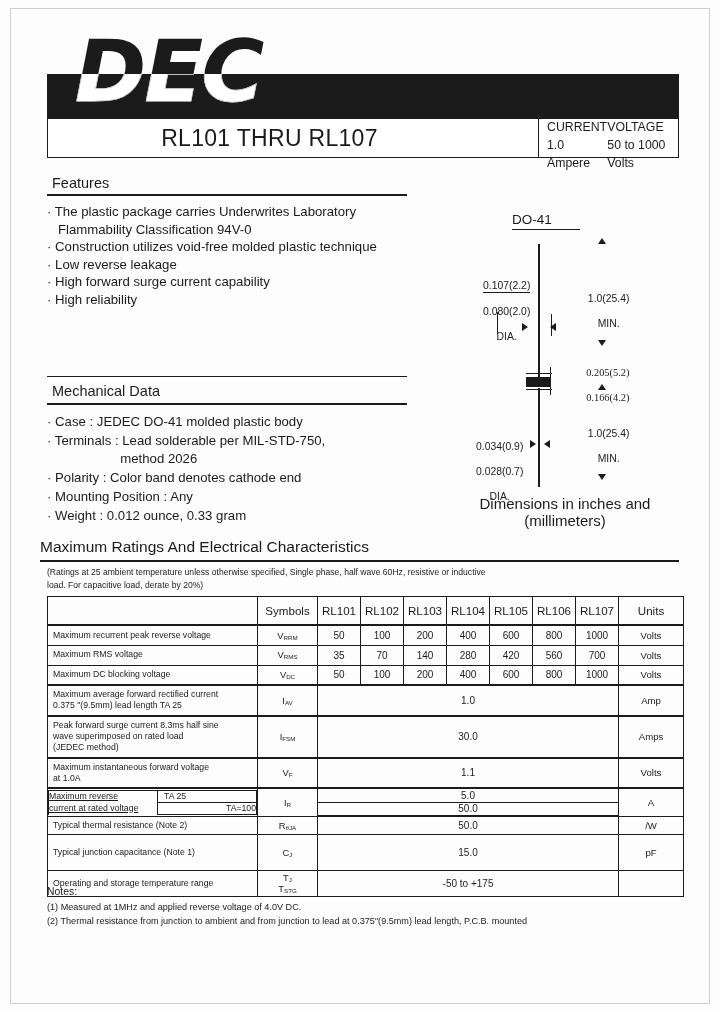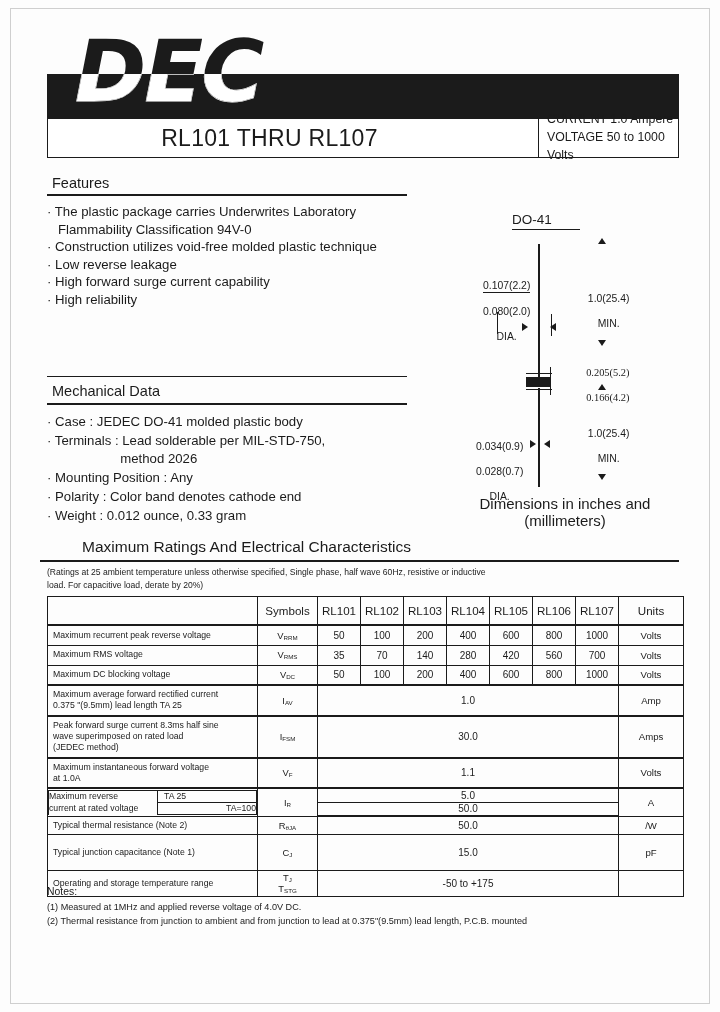--- a/index.html
+++ b/index.html
@@ -95,21 +95,21 @@
     align-items: center;
     justify-content: center;
     font-size: 23px;
     letter-spacing: 0.3px;
     color: #1b1b1b;
   }
   .title-right {
     flex: 1;
     border-left: 1.6px solid #1b1b1b;
     display: flex;
-    flex-direction: column;
+    flex-direction: row;
     justify-content: center;
     padding-left: 8px;
     font-size: 12.3px;
     line-height: 1.45;
     color: #1b1b1b;
   }
 
   
   .sec-heading {
     position: absolute;
@@ -304,22 +304,22 @@
     <div class="li">· High reliability</div>
   </div>
 
   <div class="rule" style="left:47px; top:376px; width:360px; height:1.3px;"></div>
   <div class="sec-heading" style="left:52px; top:383px;">Mechanical Data</div>
   <div class="rule" style="left:47px; top:403px; width:360px; height:1.6px;"></div>
   <div class="bullet-list" style="left:47px; top:413px; width:400px; line-height:1.42;">
     <div class="li">· Case : JEDEC DO-41 molded plastic body</div>
     <div class="li">· Terminals : Lead solderable per MIL-STD-750,</div>
     <div class="li">                    method 2026</div>
+    <div class="li">· Polarity : Color band denotes cathode end</div>
     <div class="li">· Mounting Position : Any</div>
-    <div class="li">· Polarity : Color band denotes cathode end</div>
     <div class="li">· Weight : 0.012 ounce, 0.33 gram</div>
   </div>
 
   <div class="diagram">
     <div class="do41-title">DO-41</div>
 
     <div class="lead" style="left:98px; top:32px; height:140px;"></div>
     <div class="lead" style="left:98px; top:176px; height:99px;"></div>
 
     <div class="body-bar" style="left:86px; top:165px; width:25px; height:10px;"></div>
@@ -360,21 +360,21 @@
       <span>0.034(0.9)</span><br>
       <span>0.028(0.7)</span><br>
       <span>DIA.</span>
     </div>
     <div class="arrow-r" style="left:90px; top:228px;"></div>
     <div class="arrow-l" style="left:104px; top:228px;"></div>
 
     <div class="dim-caption">Dimensions in inches and (millimeters)</div>
   </div>
 
-  <div class="sec-heading" style="left:40px; top:538px; font-size:15.5px;margin-left:42px;">Maximum Ratings And Electrical Characteristics</div>
+  <div class="sec-heading" style="left:40px; top:538px; font-size:15.5px;">Maximum Ratings And Electrical Characteristics</div>
   <div class="rule" style="left:40px; top:560px; width:639px; height:1.6px;"></div>
   <div class="ratings-note">
     <div>(Ratings at 25     ambient temperature unless otherwise specified, Single phase, half wave 60Hz, resistive or inductive</div>
     <div>load. For capacitive load, derate by 20%)</div>
   </div>
 
   <table class="specs">
     <colgroup>
       <col style="width:210px">
       <col style="width:60px">
@@ -469,21 +469,21 @@
         <td class="symcell"><span>V</span><sub>F</sub></td>
         <td class="valcell" colspan="7">1.1</td>
         <td class="unitcell">Volts</td>
       </tr>
 
       <tr style="height:14px;">
         <td class="param nopad" rowspan="2" style="vertical-align:middle;">
           <table class="subtab">
             <tbody>
                 <tr>
-              <td style="width:108px; border-bottom:none !important;" rowspan="2">
+              <td style="width:108px; border-bottom:none !important;text-decoration:underline;" rowspan="2">
                 <div>Maximum reverse</div>
                 <div>current at rated voltage</div>
               </td>
               <td style="border-left:1px solid #1b1b1b; border-bottom:1px solid #1b1b1b; text-align:left; padding-left:6px;">TA   25</td>
             </tr>
             <tr>
               <td style="border-left:1px solid #1b1b1b; text-align:right; padding-left:6px;">TA=100</td>
             </tr>
           </tbody>
             </table>

